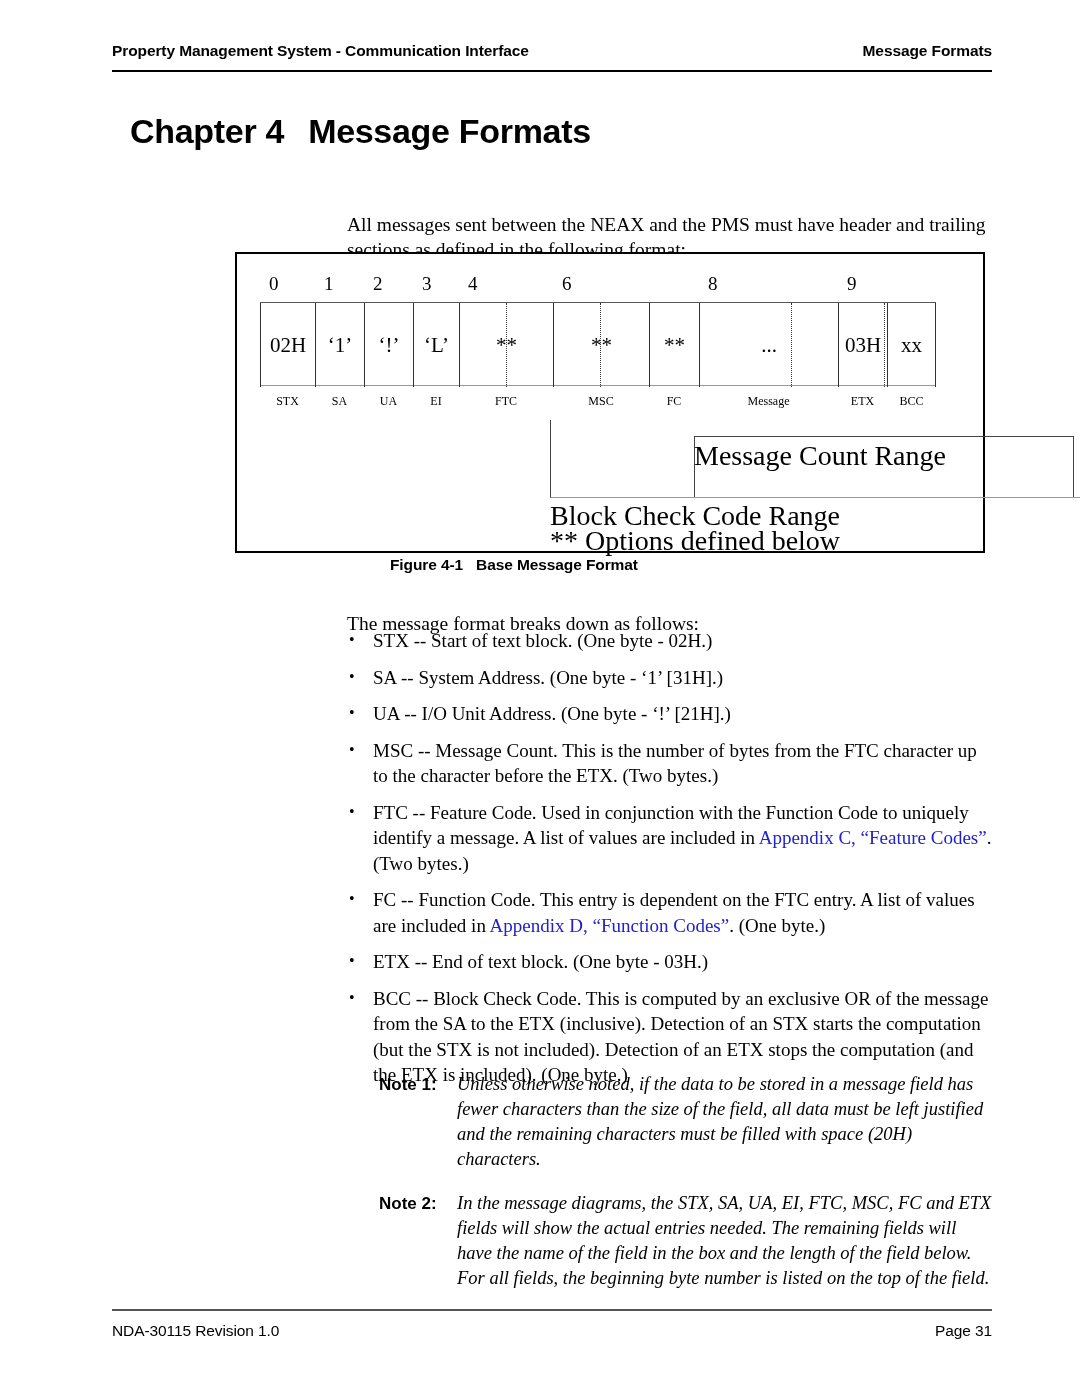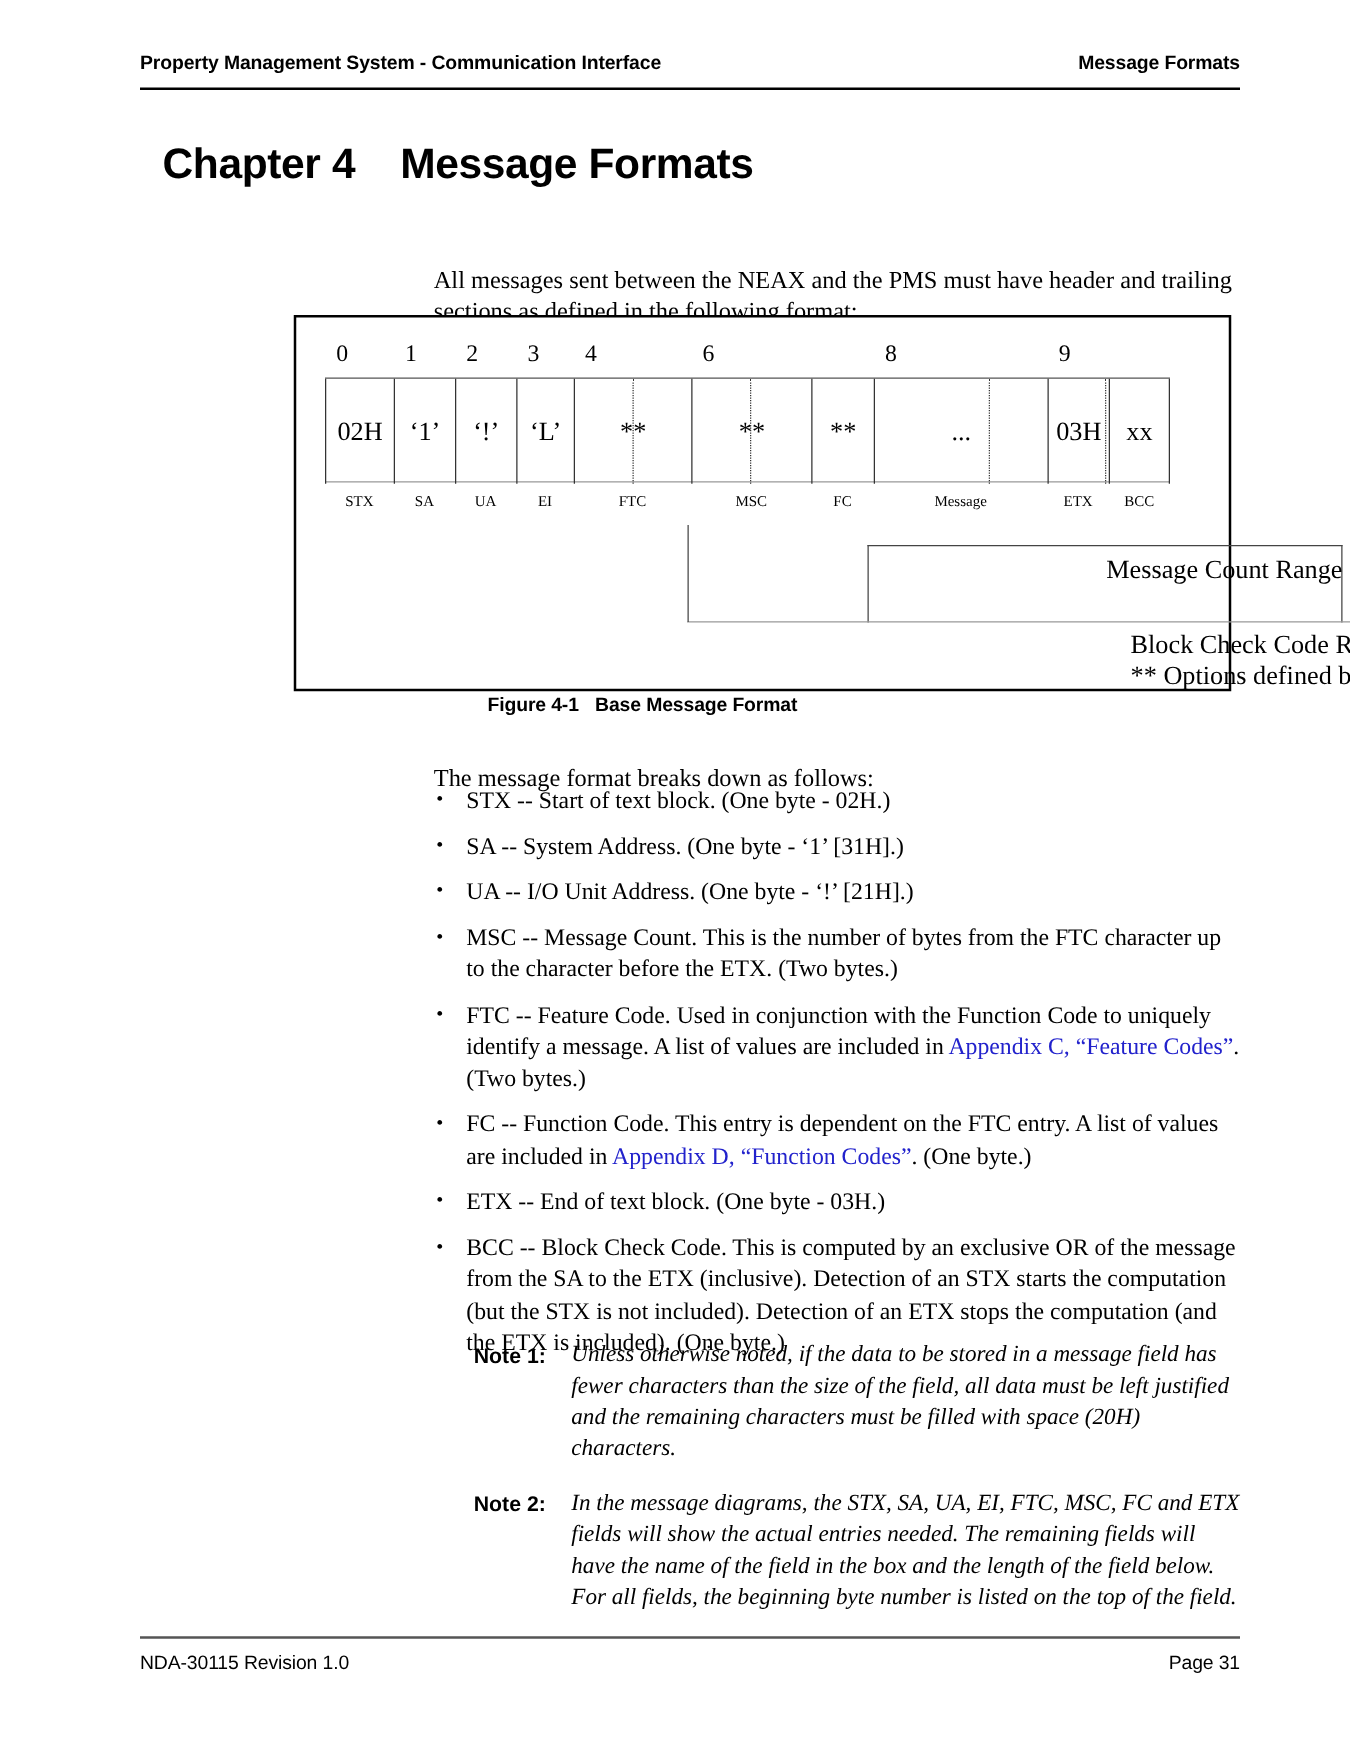--- a/index.html
+++ b/index.html
@@ -41,21 +41,21 @@
   .chapter-title {
     position: absolute;
     left: 130px;
     top: 112px;
     font-family: "Liberation Sans", "DejaVu Sans", sans-serif;
     font-size: 34px;
     font-weight: bold;
     letter-spacing: -0.3px;
     white-space: nowrap;
   }
-  .chapter-title .chap-num { margin-right: 36px; }
+  .chapter-title .chap-num { margin-right: 24px; }
 
   
   .intro {
     position: absolute;
     left: 347px;
     top: 192px;
     width: 648px;
     font-size: 19.5px;
     line-height: 25px;
   }
@@ -116,23 +116,23 @@
   
   .bracket {
     position: absolute;
     border-left: 1.5px solid #444;
     border-right: 1.5px solid #444;
   }
   .bracket.top-rule { border-top: 1.5px solid #444; }
   .bracket.bot-rule { border-bottom: 1.5px solid #999; }
   .range-label {
     position: absolute;
-    font-size: 21px;
+    font-size: 28px;
     line-height: 23px;
-    text-align: right;
+    text-align: left;
   }
 
   
   .fig-caption {
     position: absolute;
     left: 390px;
     top: 556px;
     font-family: "Liberation Sans", "DejaVu Sans", sans-serif;
     font-size: 15.5px;
     font-weight: bold;

